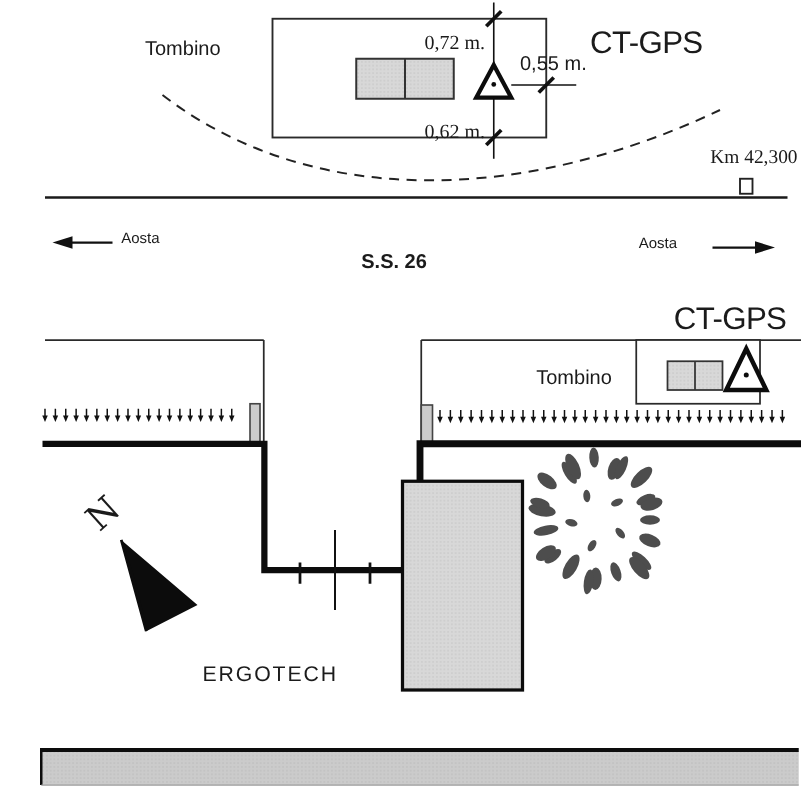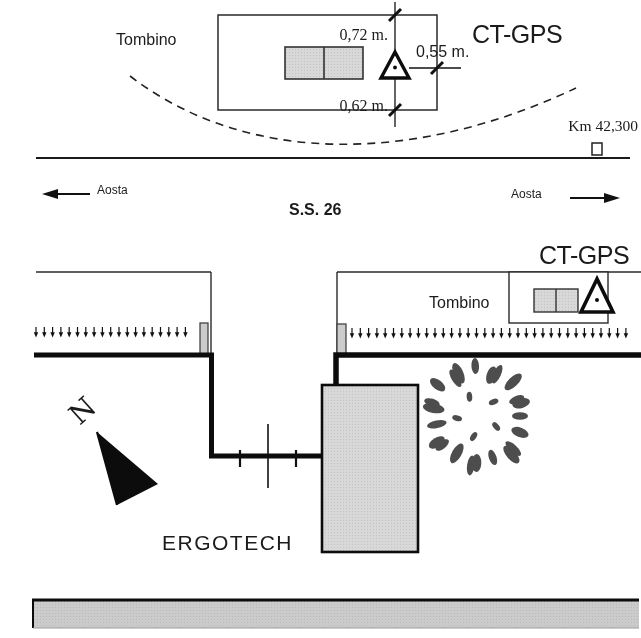--- a/index.html
+++ b/index.html
@@ -8,21 +8,21 @@
     font-family:"Liberation Sans", sans-serif;color:#1b1b1b;overflow:hidden;
   }
   #gfx{position:absolute;left:0;top:0;}
   .lbl{position:absolute;white-space:nowrap;line-height:1.1;color:#1b1b1b;}
   .lbl.right{text-align:right;font-family:Liberation Serif, serif;}
   .f16{font-size:16px;}
   .f15{font-size:15.5px;}
   .f18{font-size:12px;}
   .f20{font-size:16px;font-weight:bold;}
   .f27{font-size:25px;letter-spacing:-0.5px;}
-  .ergotech{font-size:21px;letter-spacing:1.5px;}
+  .ergotech{font-size:17px;letter-spacing:1.5px;}
   .north-n{
     font-family:"DejaVu Serif", serif;font-size:28px;
     transform:rotate(-42deg);transform-origin:center center;
   }
 </style>
 </head>
 <body>
 
 <div id="stage">
 

